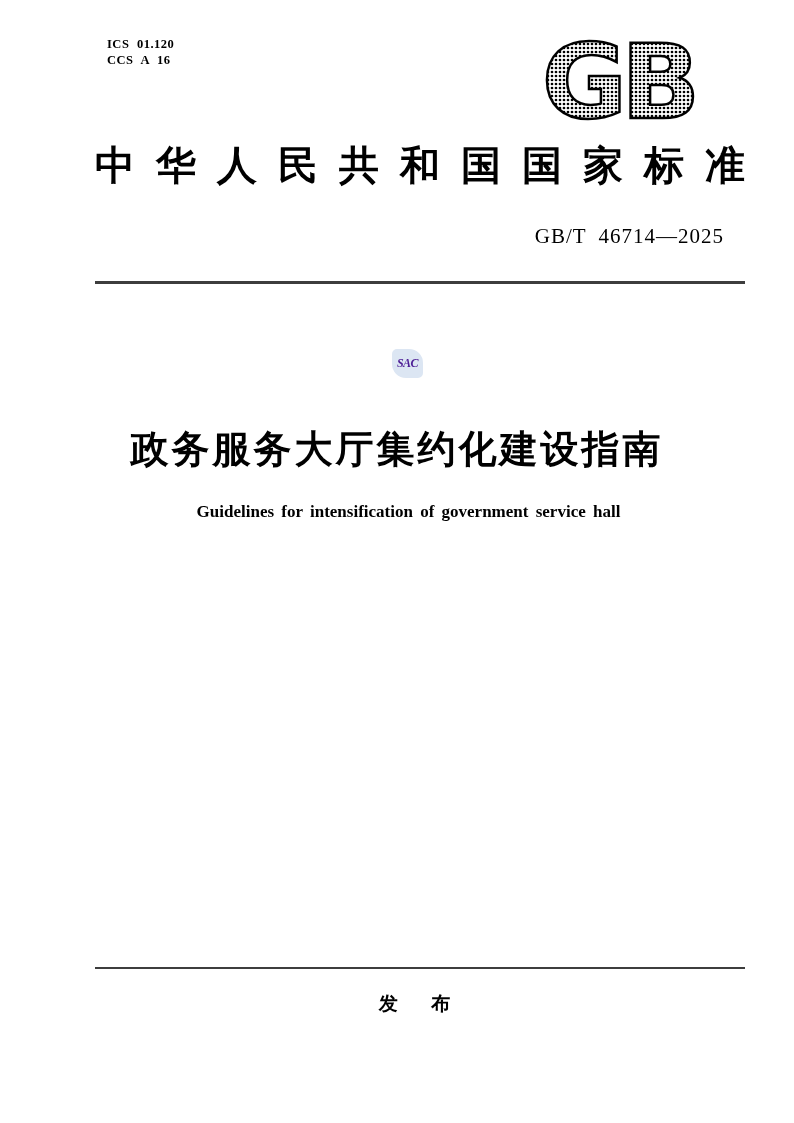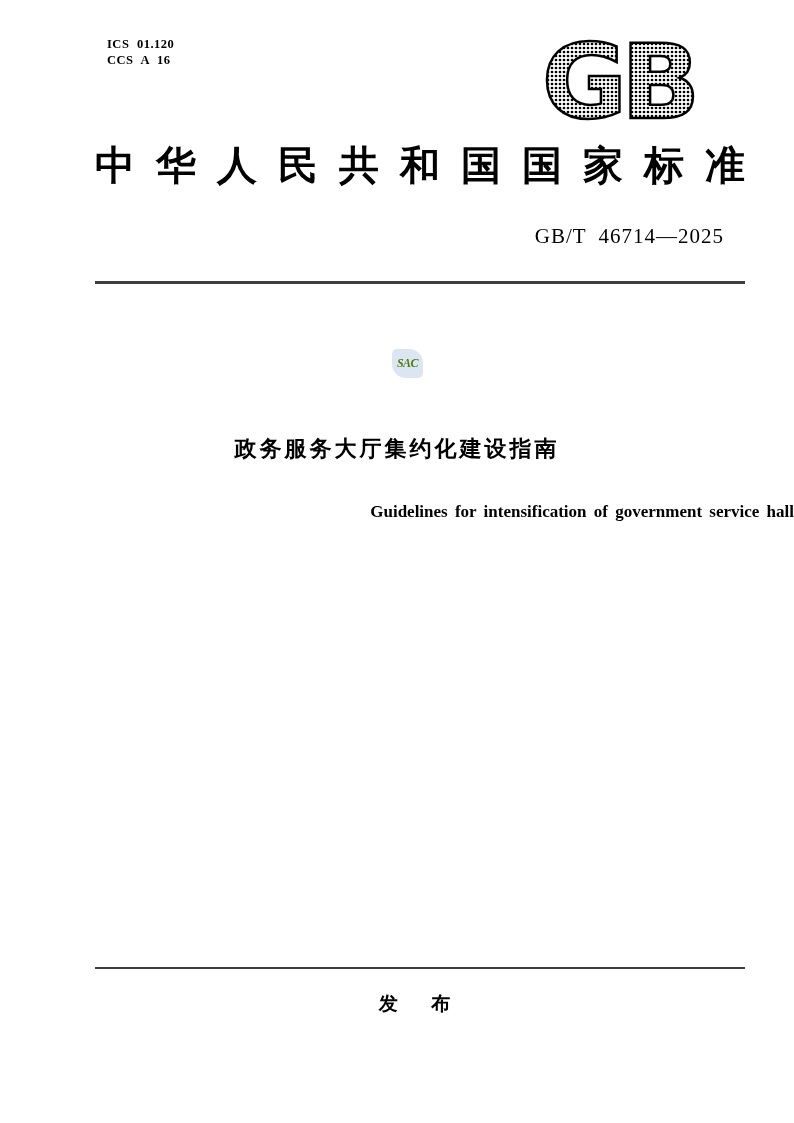--- a/index.html
+++ b/index.html
@@ -80,45 +80,45 @@
     top: 349px;
     width: 31px;
     height: 29px;
     background: #dce6f3;
     border-radius: 5px 14px 5px 14px;
     display: flex;
     align-items: center;
     justify-content: center;
   }
   .sac-watermark span {
-    color: #4d7c0f;
+    color: #4c1d95;
     font-size: 12px;
     font-weight: bold;
     font-style: italic;
     letter-spacing: -0.5px;
   }
 
   .doc-title-cn {
     position: absolute;
     left: 0;
     right: 0;
     top: 428px;
     text-align: center;
-    font-size: 22px;
+    font-size: 38px;
     font-weight: bold;
     letter-spacing: 3px;
     line-height: 42px;
   }
 
   .doc-title-en {
     position: absolute;
     left: 0;
     right: 0;
     top: 501px;
-    text-align: right;
+    text-align: center;
     font-size: 17px;
     font-weight: bold;
     word-spacing: 3px;
     line-height: 22px;
     padding-left: 23px;
   }
 
   .date-row {
     position: absolute;
     left: 95px;

